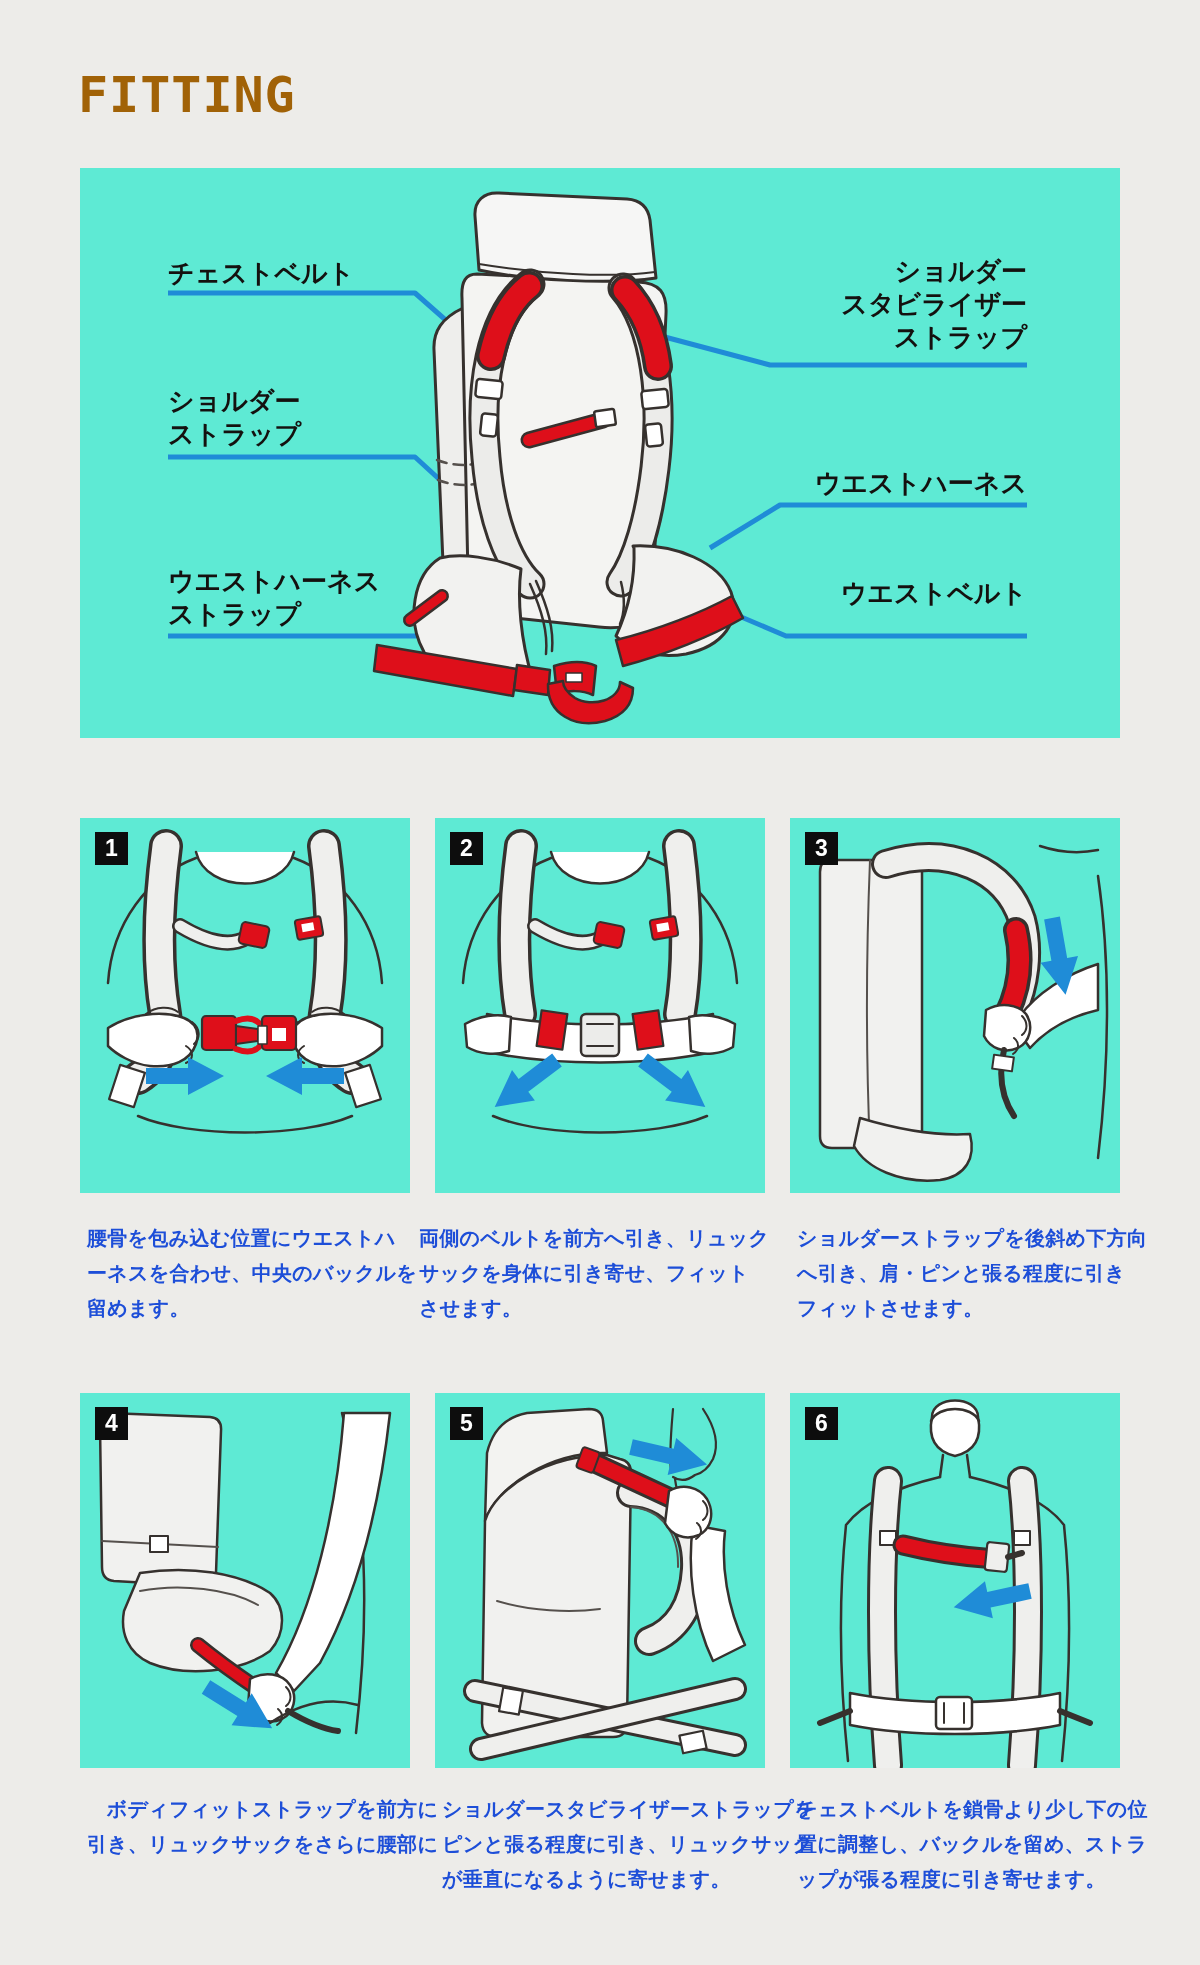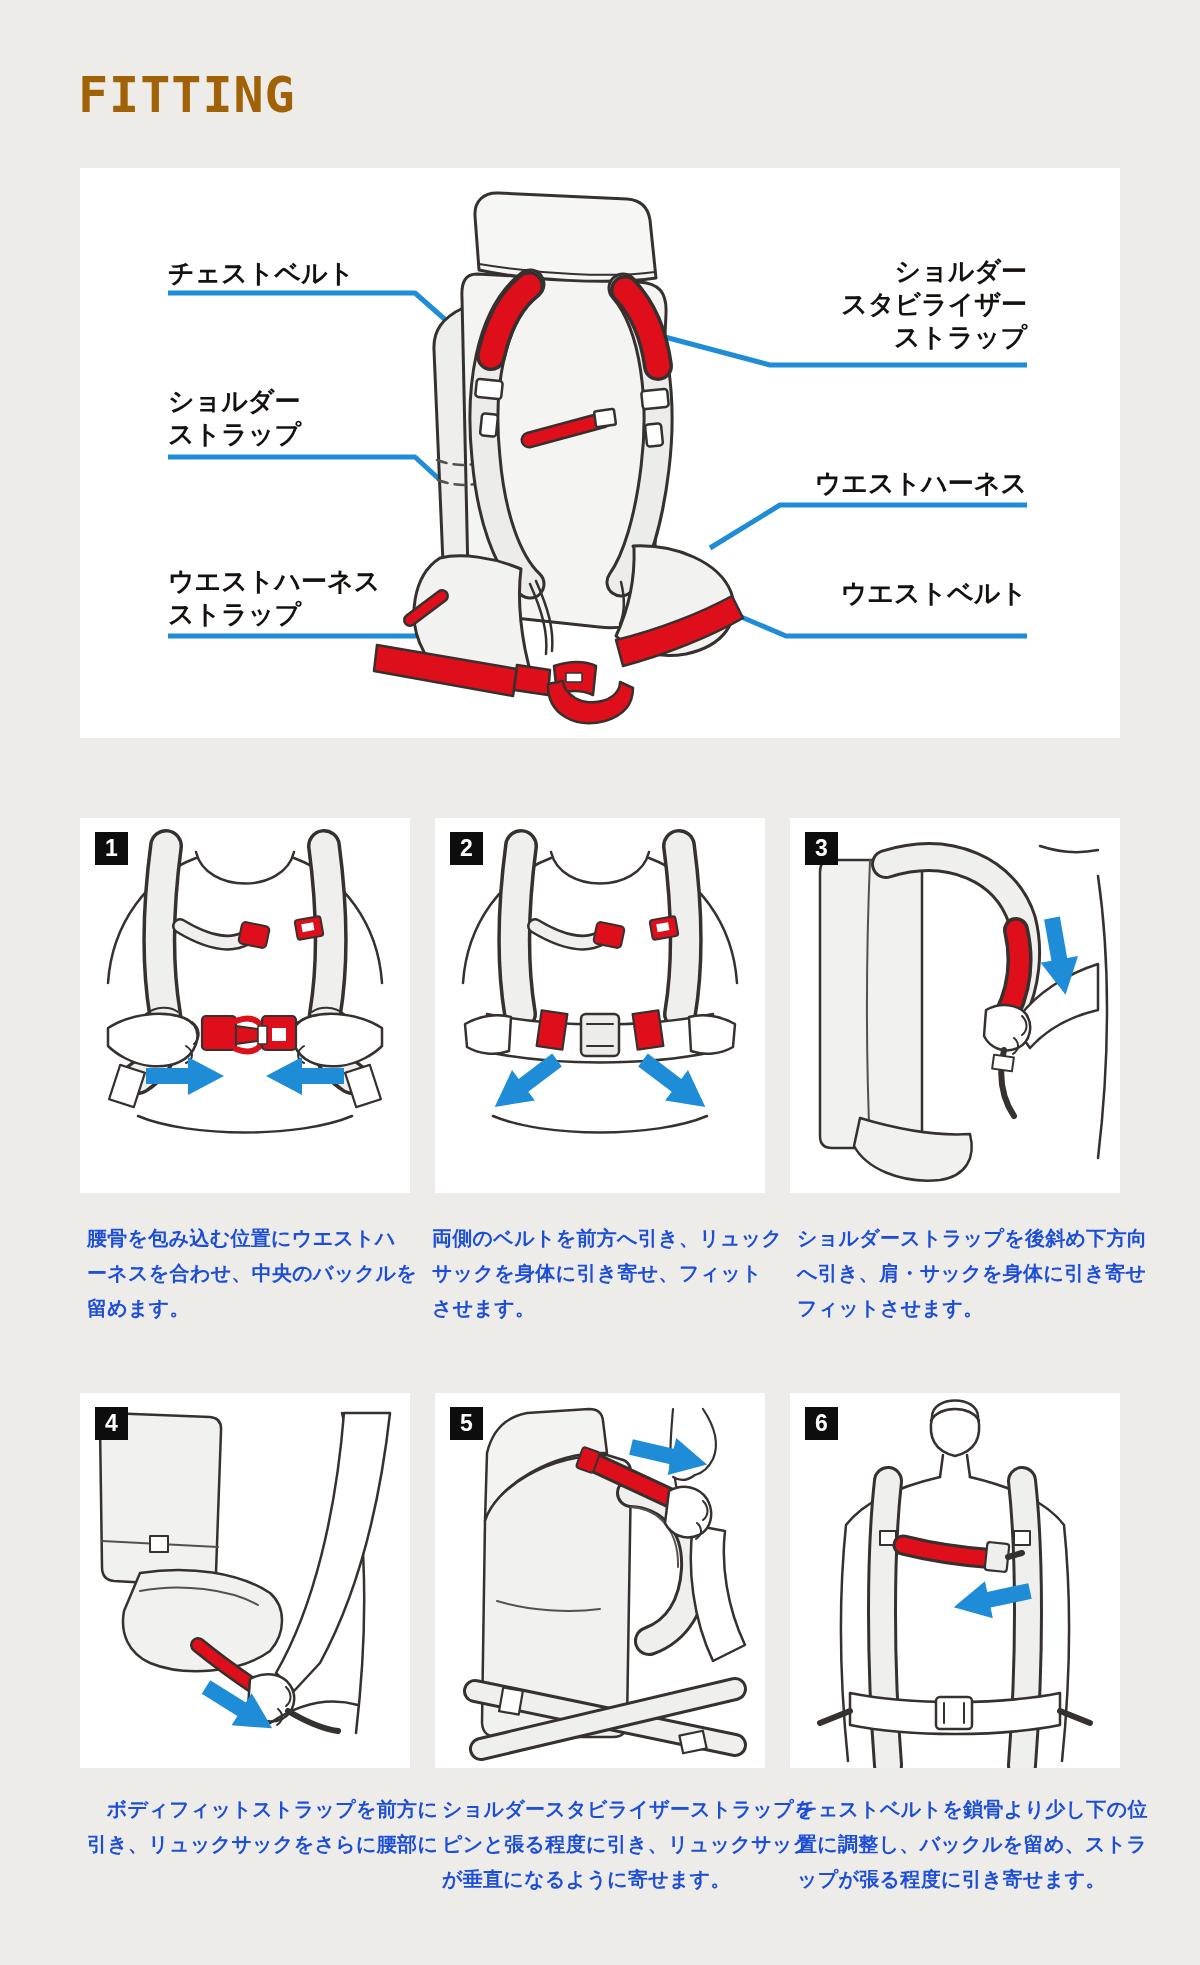--- a/index.html
+++ b/index.html
@@ -1,20 +1,20 @@
 <!DOCTYPE html>
 <html><head>
 <meta charset="utf-8">
 <style>
   html,body{margin:0;padding:0;}
   .page{position:relative;width:1200px;height:1965px;background:#edece9;overflow:hidden;
         font-family:"Liberation Sans",sans-serif;color:#14110f;}
   .title{position:absolute;left:78px;top:70px;font-family:"DejaVu Sans Mono",monospace;
          font-weight:bold;font-size:50px;line-height:1;letter-spacing:1px;color:#a16207;}
-  .card{position:absolute;background:#ffffff;}
+  .card{position:absolute;background:#5eead4;}
   .diagram-card{left:80px;top:168px;width:1040px;height:570px;}
   .diagram-card svg{position:absolute;left:0;top:0;}
   .dlabel{position:absolute;font-size:26px;font-weight:700;line-height:33px;color:#14110f;}
   .dlabel.right{text-align:right;}
   .step-card{width:330px;height:375px;}
   .badge{position:absolute;left:15px;top:14px;width:33px;height:33px;background:#0d0d0d;
          color:#ffffff;font-size:23px;font-weight:700;display:flex;align-items:center;
          justify-content:center;}
   .caption{position:absolute;font-size:20px;line-height:35px;font-weight:600;
            letter-spacing:0.3px;color:#1d4ed8;white-space:nowrap;}
@@ -199,28 +199,28 @@
       </g>
     </svg>
     <div class="badge">3</div>
   </div>
 
   <div class="caption" style="left:87px;top:1221px;">
     <div>腰骨を包み込む位置にウエストハ</div>
     <div>ーネスを合わせ、中央のバックルを</div>
     <div>留めます。</div>
   </div>
-  <div class="caption" style="left:432px;top:1221px;">
+  <div class="caption" style="left:419px;top:1221px;">
     <div>両側のベルトを前方へ引き、リュック</div>
     <div>サックを身体に引き寄せ、フィット</div>
     <div>させます。</div>
   </div>
   <div class="caption" style="left:797px;top:1221px;">
     <div>ショルダーストラップを後斜め下方向</div>
-    <div>へ引き、肩・サックを身体に引き寄せ</div>
+    <div>へ引き、肩・ピンと張る程度に引き</div>
     <div>フィットさせます。</div>
   </div>
 
   <div class="card step-card" style="left:80px;top:1393px;">
     <svg class="ill" width="330" height="375" viewBox="0 0 330 375">
       <g stroke-linecap="round" stroke-linejoin="round">
         <path d="M262,20 C286,110 290,220 276,340" fill="none" stroke="#36312e" stroke-width="2.5"></path>
         <path d="M28,20 L130,24 Q142,25 141,38 L136,180 Q135,194 122,193 L34,188 Q22,187 22,174 L20,32 Q20,20 28,20 Z" fill="#f1f1ef" stroke="#36312e" stroke-width="2.5"></path>
         <path d="M22,148 L138,154" fill="none" stroke="#55504c" stroke-width="2"></path>
         <rect x="70" y="143" width="18" height="16" fill="#ffffff" stroke="#36312e" stroke-width="2"></rect>

